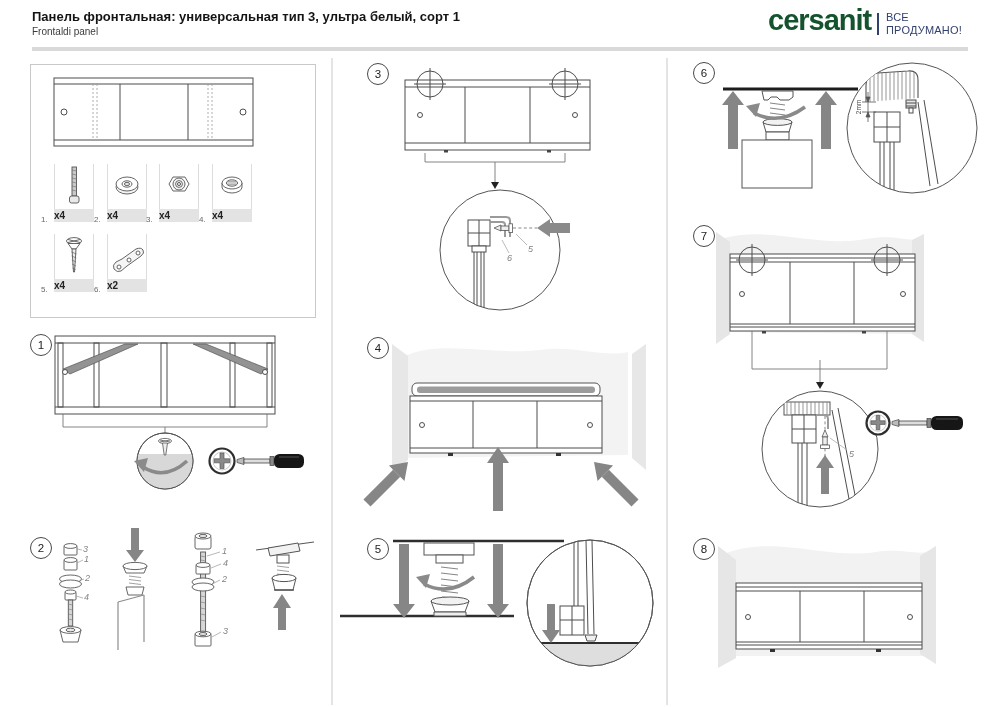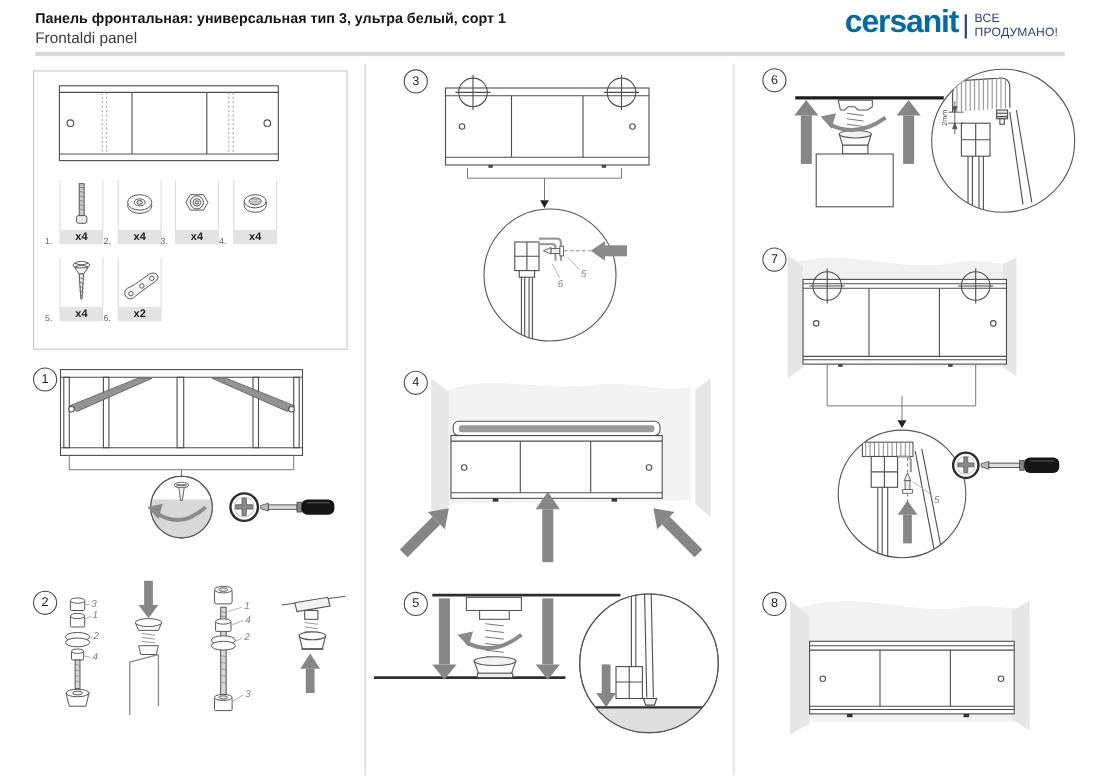--- a/index.html
+++ b/index.html
@@ -1,30 +1,30 @@
 <!DOCTYPE html>
 <html><head>
 <meta charset="utf-8">
 <style>
   html,body{margin:0;padding:0;background:#fff;}
   #page{position:relative;width:1000px;height:707px;background:#fff;overflow:hidden;
         font-family:"Liberation Sans",sans-serif;}
   .title{position:absolute;left:32px;top:9px;font-size:13px;font-weight:bold;color:#141414;}
-  .subtitle{position:absolute;left:32px;top:26px;font-size:14px;color:#3c3c3c;}
-  .brand{position:absolute;left:768px;top:4px;font-size:29px;font-weight:600;color:#0369a1;letter-spacing:-1px;}
+  .subtitle{position:absolute;left:32px;top:26px;font-size:10px;color:#3c3c3c;}
+  .brand{position:absolute;left:768px;top:4px;font-size:29px;font-weight:600;color:#14532d;letter-spacing:-1px;}
   .logo-div{position:absolute;left:877px;top:13px;width:2px;height:22px;background:#32406e;}
   .tagline{position:absolute;left:886px;top:11px;font-size:11px;font-weight:normal;color:#32406e;line-height:13px;letter-spacing:.2px;}
   .rule{position:absolute;left:32px;top:47px;width:936px;height:4px;background:#d9d9d9;}
   .coldiv{position:absolute;top:58px;width:2px;height:647px;background:#e4e4e4;}
   .stepnum{position:absolute;width:20px;height:20px;border:1.3px solid #4a4a4a;border-radius:50%;
            display:flex;align-items:center;justify-content:center;font-size:11.5px;color:#222;background:#fff;z-index:5;}
   .partsbox{position:absolute;left:30px;top:64px;width:284px;height:252px;border:1.5px solid #c9c9c9;background:#fff;}
   .card{position:absolute;width:40px;}
   .glyph{height:45px;border-left:1px solid #dcdcdc;border-right:1px solid #dcdcdc;}
-  .qty{height:13px;background:#e3e3e3;text-align:center;font-size:10px;font-weight:bold;color:#222;line-height:13px;}
+  .qty{height:13px;background:#e3e3e3;font-size:10px;font-weight:bold;color:#222;line-height:13px;}
   .pnum{position:absolute;left:-13px;bottom:-2px;font-size:8px;color:#666;}
   svg{position:absolute;overflow:visible;}
   svg text{font-family:"Liberation Sans",sans-serif;}
   .lbl{font-size:9px;font-style:italic;fill:#828282;}
 </style>
 </head>
 <body>
 
 <div id="page">
 

